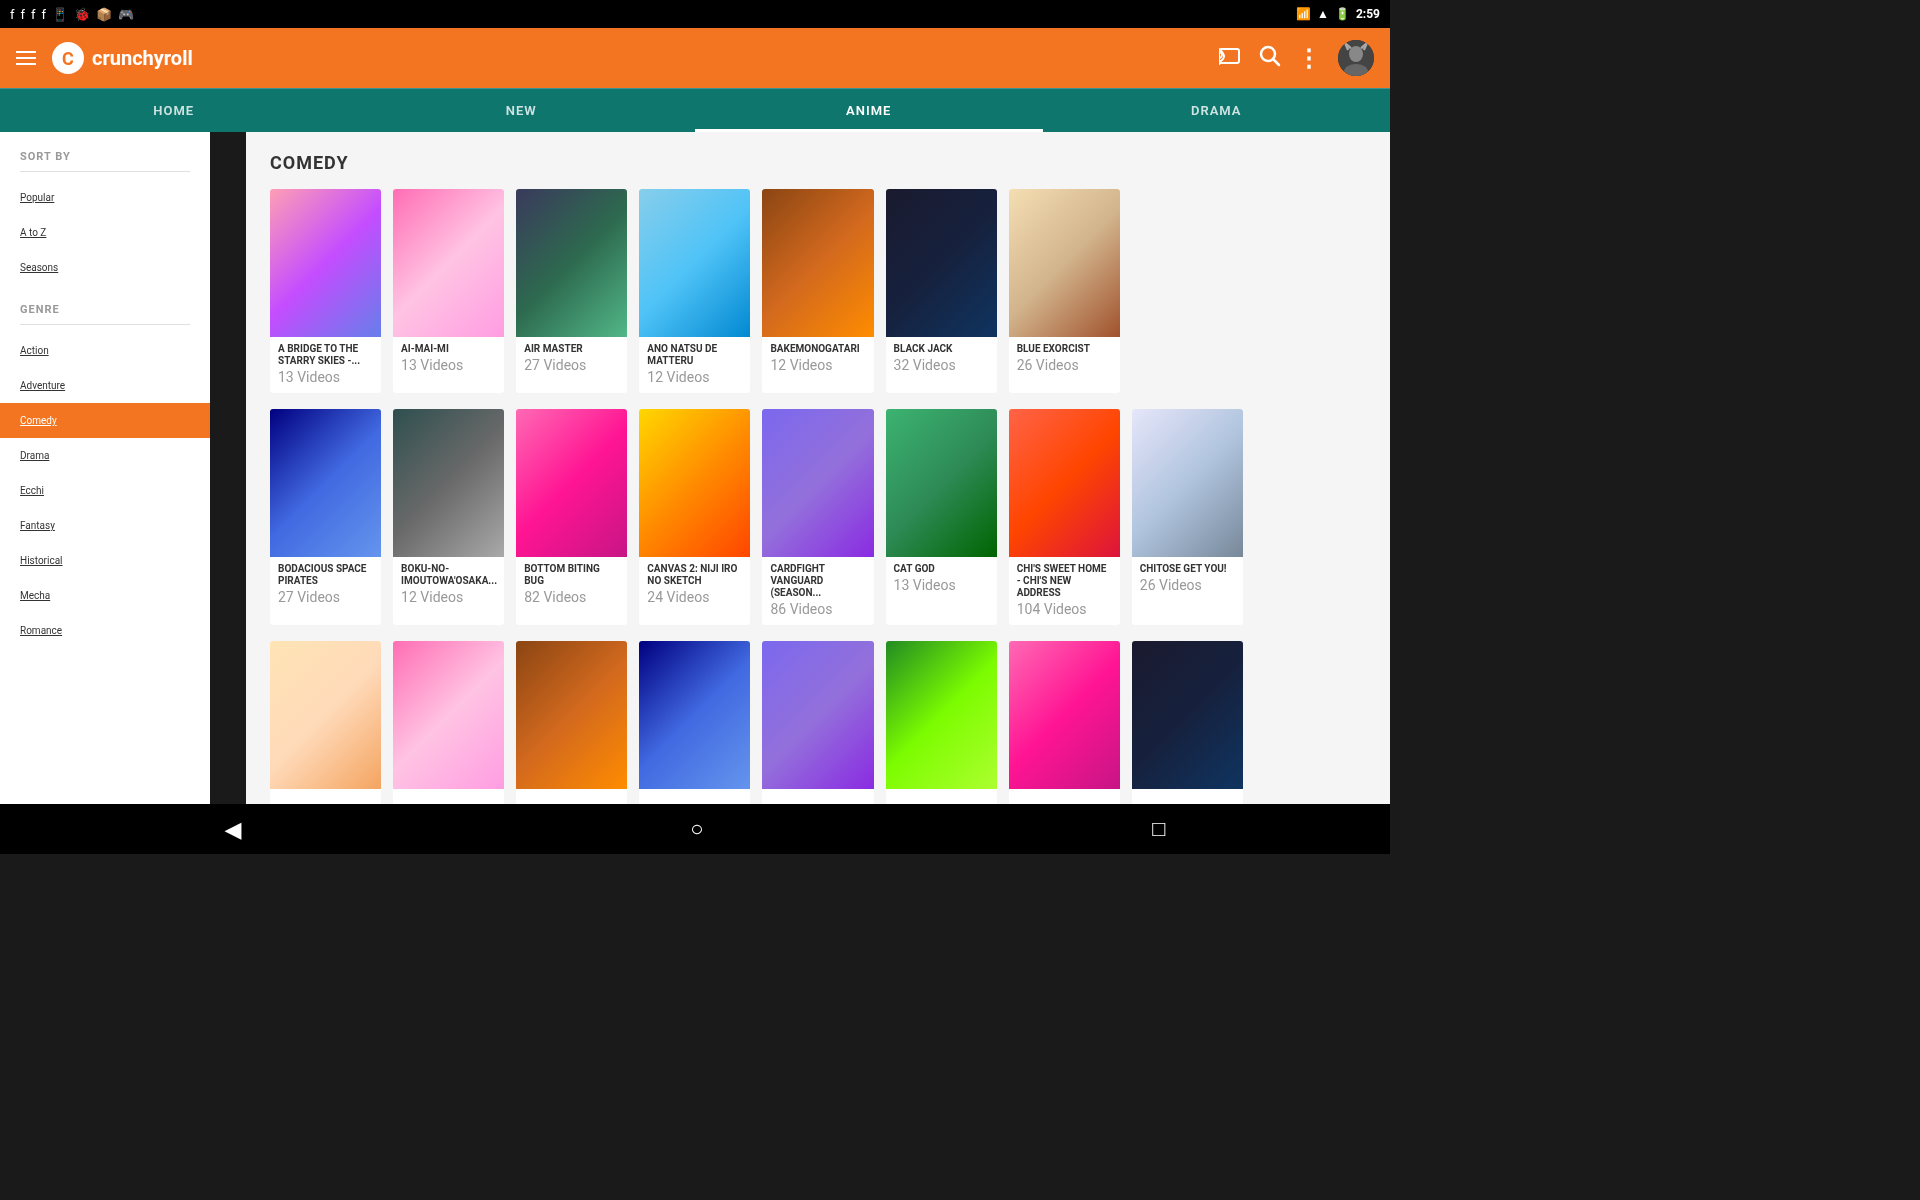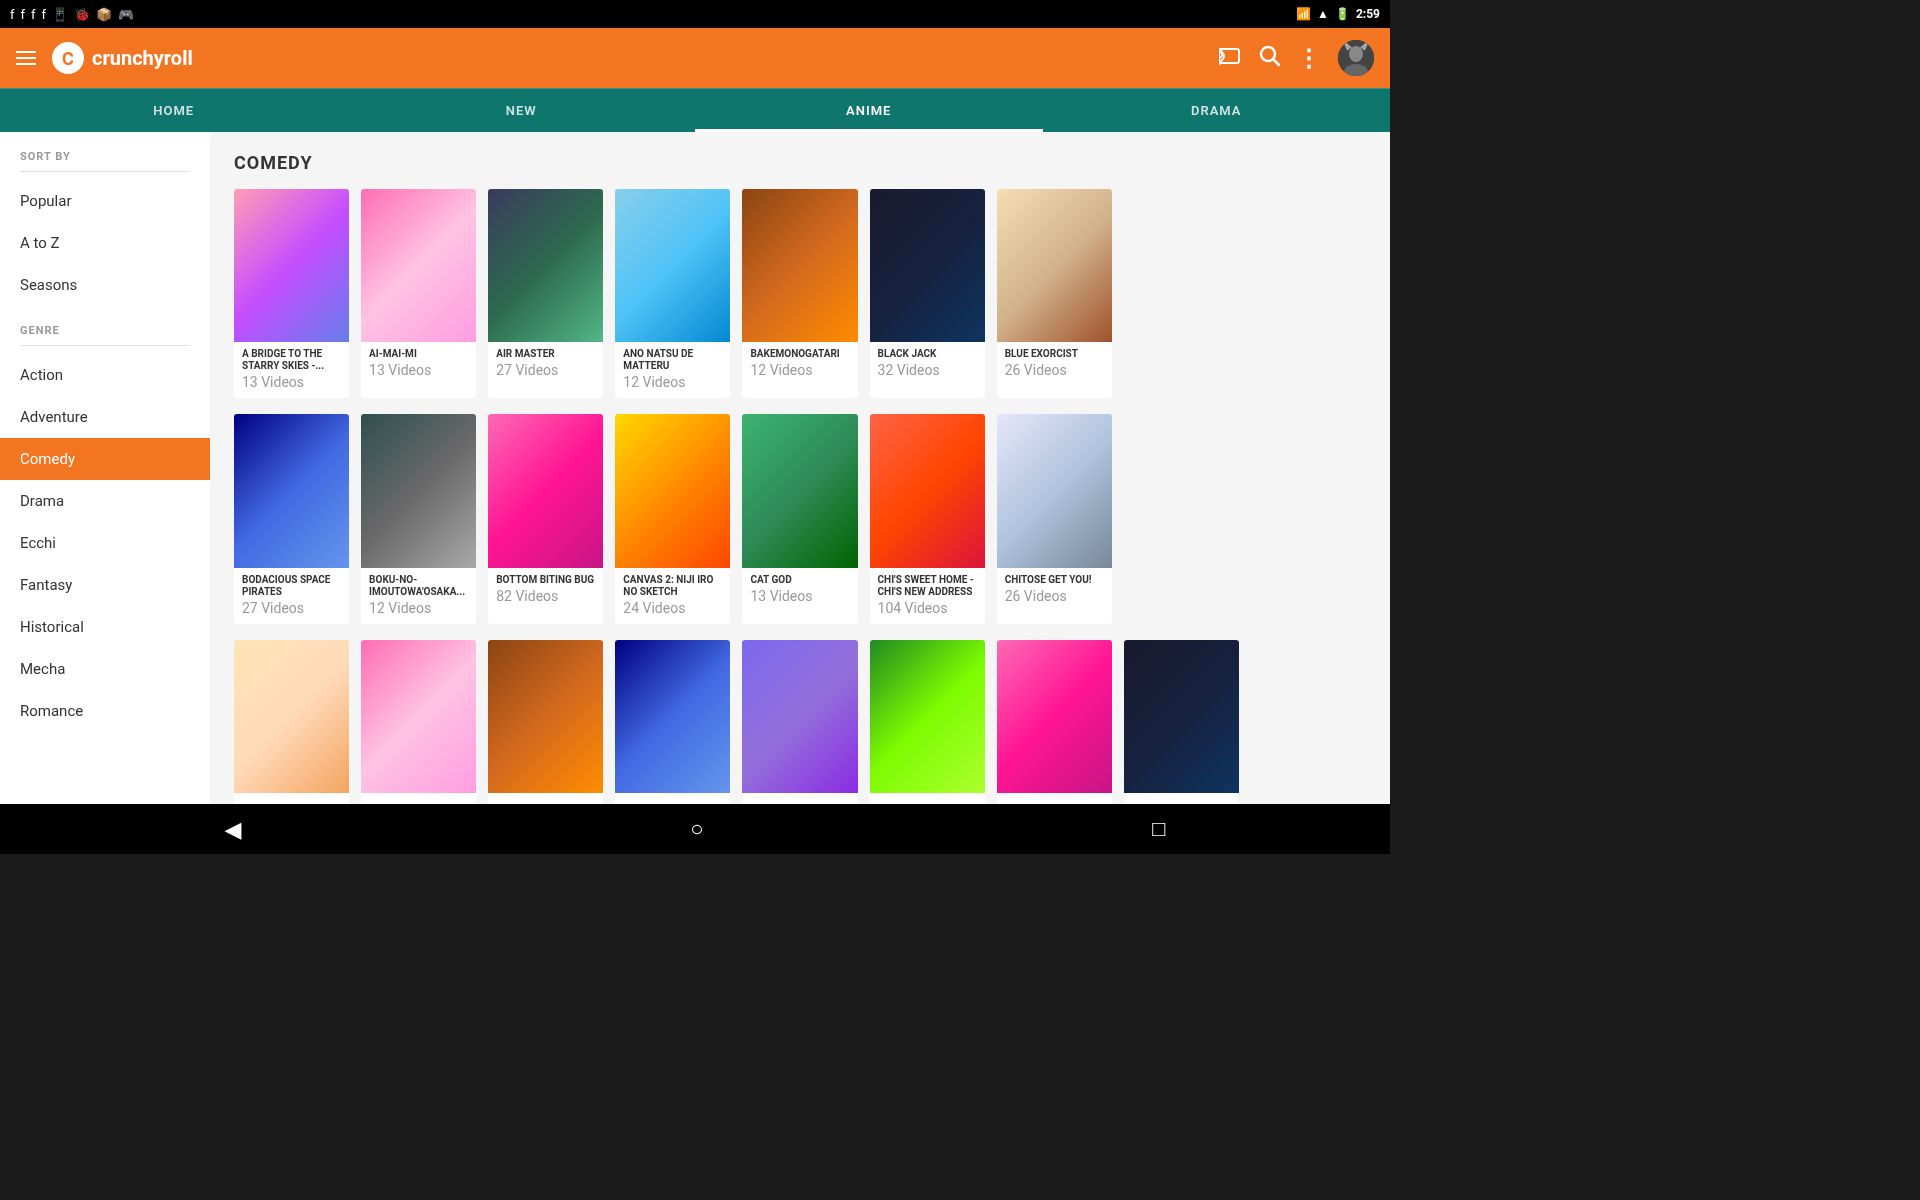--- a/index.html
+++ b/index.html
@@ -66,20 +66,21 @@
       right: 0;
       height: 3px;
       background: #fff;
     }
 
     
     .main-layout {
       display: flex;
       height: calc(860px - 28px - 60px - 50px - 50px);
       overflow: hidden;
+      gap: 36px;
     }
 
     
     .sidebar {
       width: 210px;
       background: #fff;
       color: #333;
       overflow-y: auto;
       flex-shrink: 0;
       padding-bottom: 20px;
@@ -92,24 +93,25 @@
       padding: 18px 20px 8px;
       text-transform: uppercase;
     }
     .sidebar-divider {
       height: 1px;
       background: #e0e0e0;
       margin: 0 20px 8px;
     }
     .sidebar-item {
       padding: 12px 20px;
-      font-size: 15px;
+      font-size: 10px;
       color: #333;
       cursor: pointer;
       font-weight: 400;
+      text-decoration: underline;
     }
     .sidebar-item.active {
       background: #f47521;
       color: #fff;
     }
 
     
     .content {
       flex: 1;
       background: #f5f5f5;
@@ -366,20 +368,27 @@
         </div>
       </div>
       <div class="card">
         <div class="card-thumb thumb-12"></div>
         <div class="card-info">
           <div class="card-title">CANVAS 2: NIJI IRO NO SKETCH</div>
           <div class="card-videos">24 Videos</div>
         </div>
       </div>
       <div class="card">
+        <div class="card-thumb thumb-13"></div>
+        <div class="card-info">
+          <div class="card-title">CARDFIGHT VANGUARD (SEASON...</div>
+          <div class="card-videos">86 Videos</div>
+        </div>
+      </div>
+      <div class="card">
         <div class="card-thumb thumb-14"></div>
         <div class="card-info">
           <div class="card-title">CAT GOD</div>
           <div class="card-videos">13 Videos</div>
         </div>
       </div>
       <div class="card">
         <div class="card-thumb thumb-15"></div>
         <div class="card-info">
           <div class="card-title">CHI'S SWEET HOME - CHI'S NEW ADDRESS</div>

